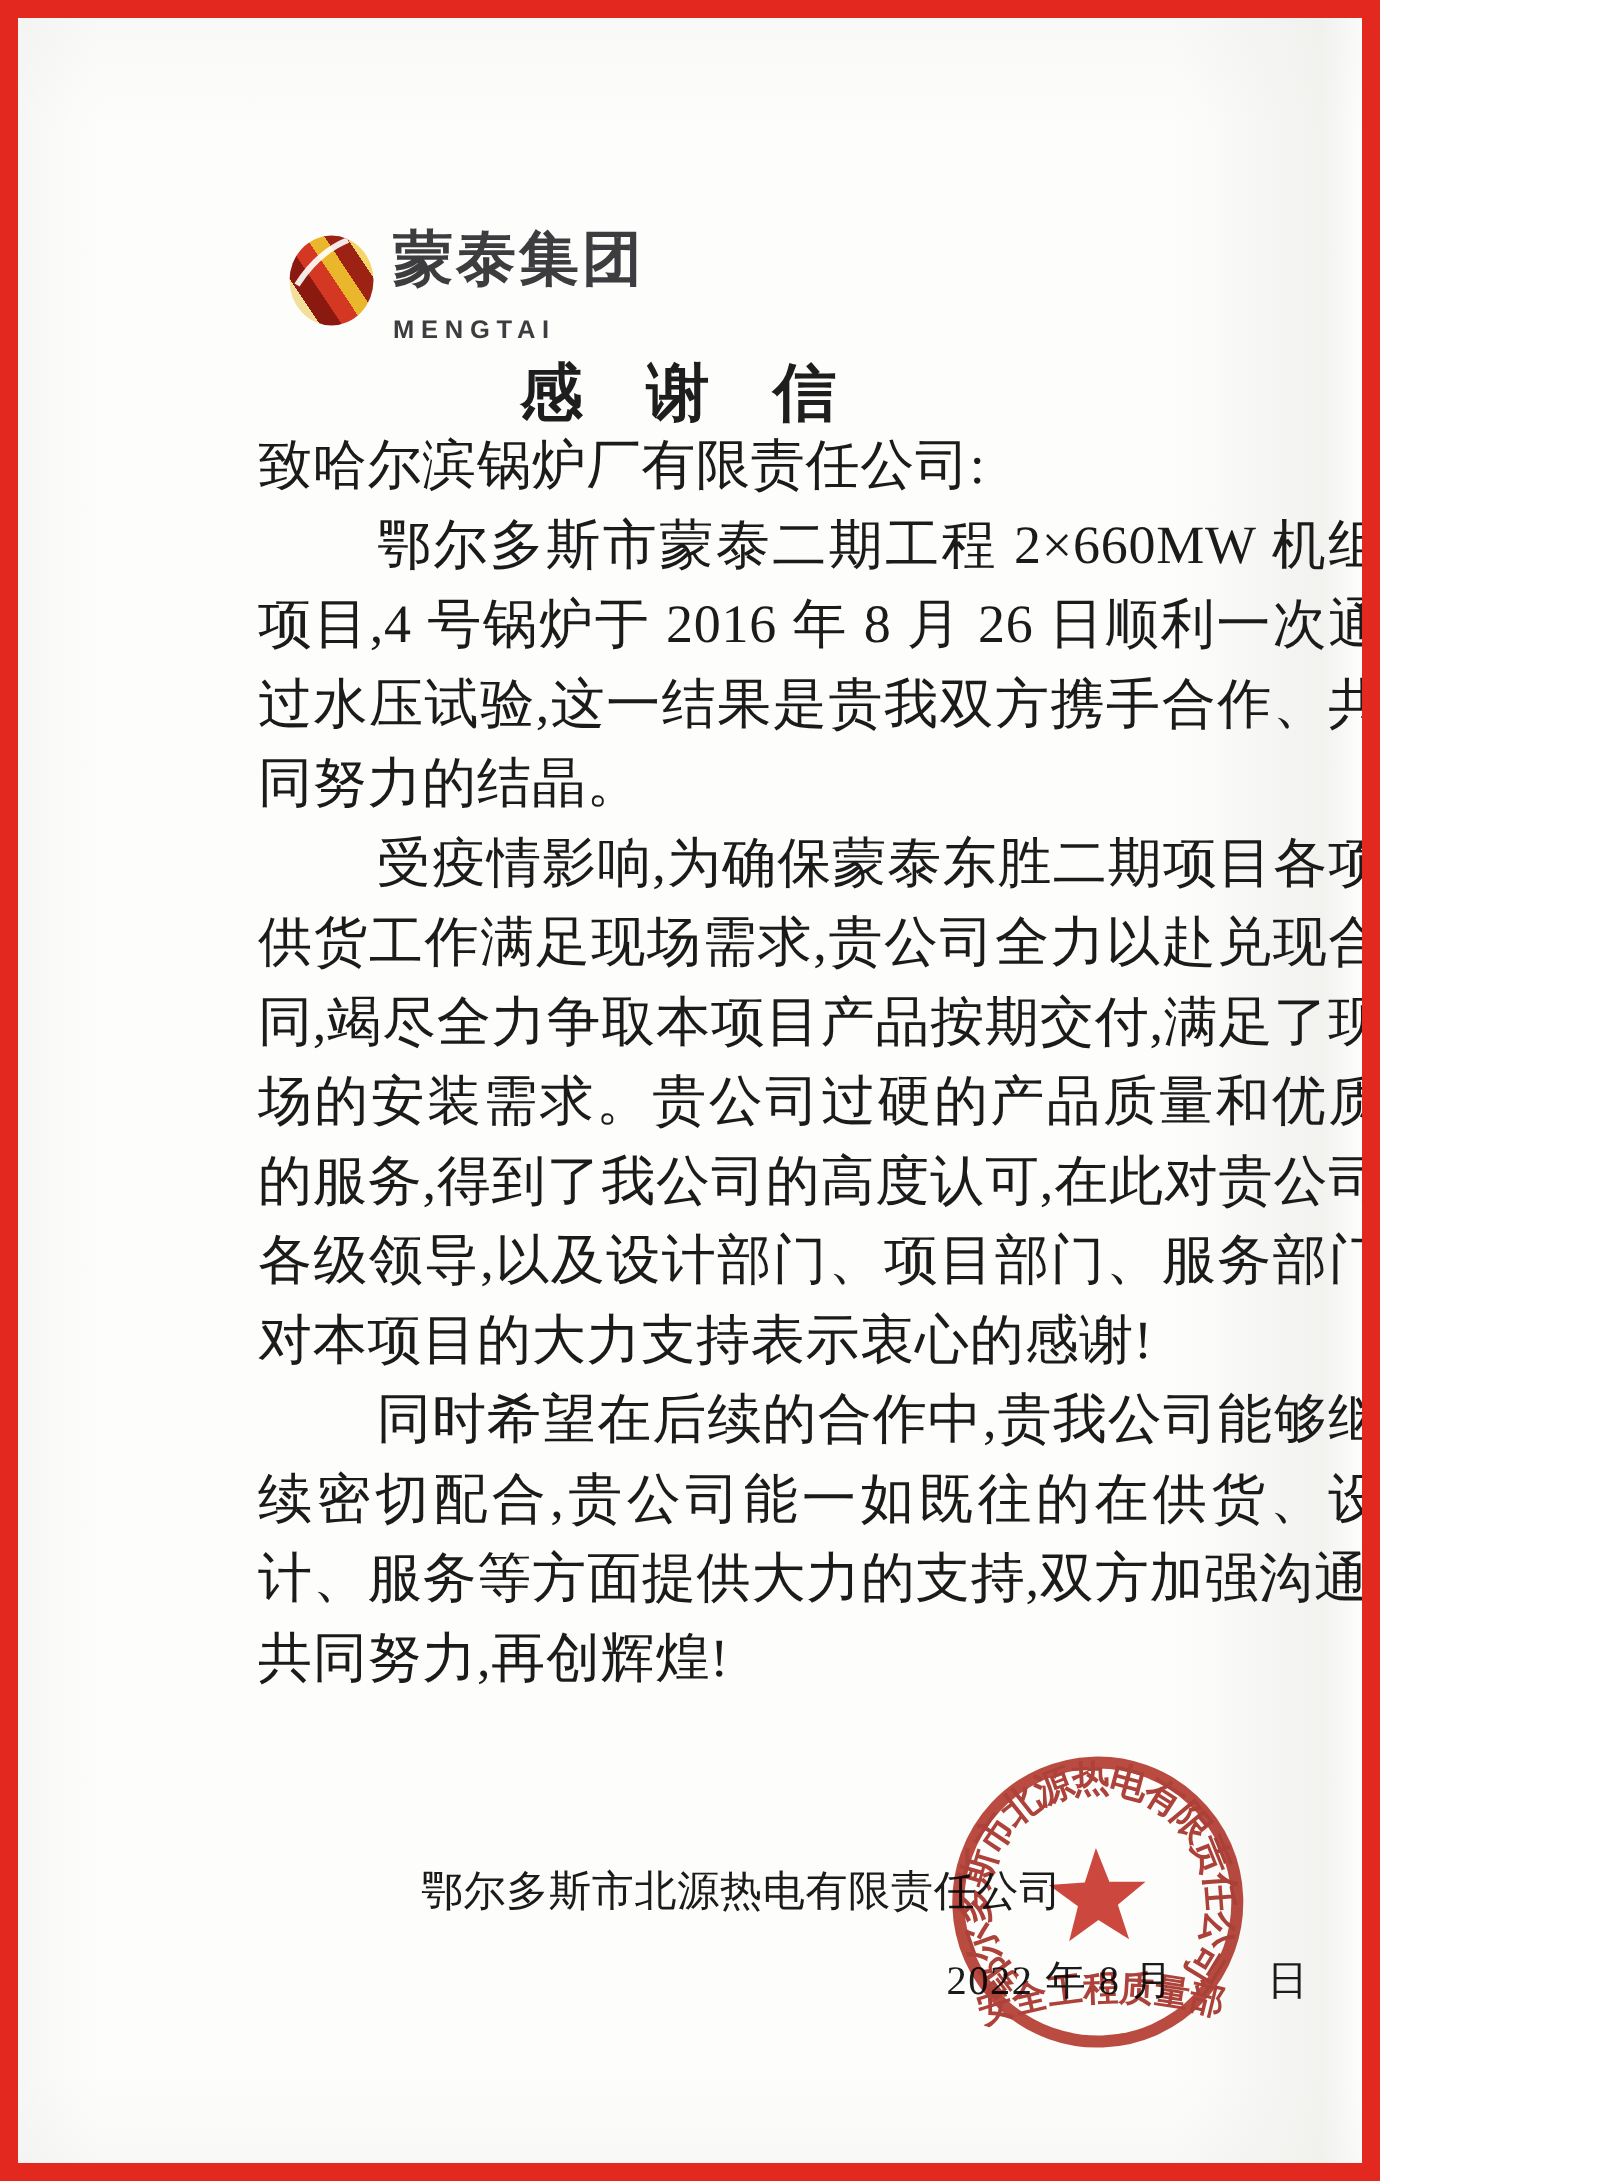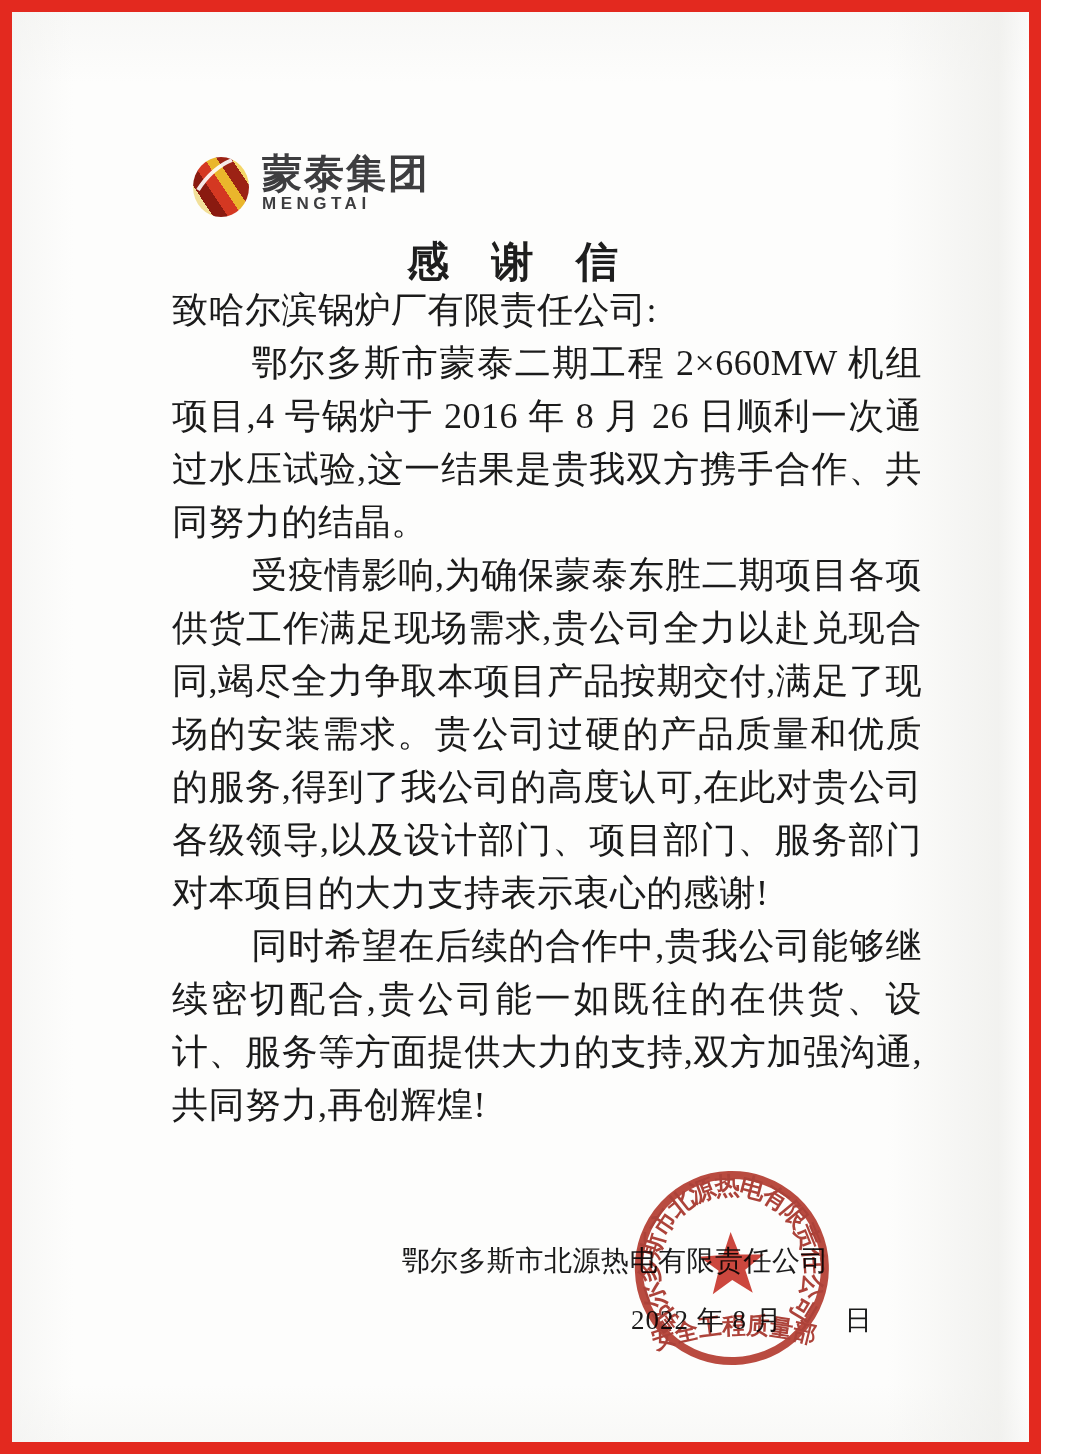--- a/index.html
+++ b/index.html
@@ -3,21 +3,21 @@
 <meta charset="utf-8">
 <style>
   html,body{margin:0;padding:0;}
   body{
     width:1080px;height:1454px;
     font-family:"Liberation Serif", serif;
     background:#ffffff;
   }
   .page{
     box-sizing:border-box;
-    width:1041px;height:1454px;
+    width:920px;height:1454px;
     border:12px solid #e3291f;
     background:#fef9c3;
     position:relative;
     overflow:hidden;
   }
   .paper{
     position:absolute;inset:0;
     background:
       linear-gradient(90deg, rgba(240,240,238,0.5) 0%, rgba(255,255,255,0) 6%, rgba(255,255,255,0) 86%, rgba(238,238,235,0.75) 97%, rgba(255,255,255,0.3) 100%),
       linear-gradient(180deg, rgba(244,244,242,0.55) 0%, rgba(255,255,255,0) 5%, rgba(255,255,255,0) 96%, rgba(245,245,243,0.6) 100%),
@@ -27,21 +27,21 @@
   .logo{
     position:absolute;left:180px;top:140px;
     display:flex;align-items:flex-start;
   }
   .logo-sphere{width:58px;height:62px;margin-top:4px;}
   .logo-text{margin-left:12px;font-family:"Liberation Sans", sans-serif;color:#3d3d3f;}
   .logo-cn{
     font-size:40px;font-weight:bold;letter-spacing:2px;line-height:42px;
   }
   .logo-en{
-    font-size:17px;font-weight:bold;letter-spacing:4.5px;line-height:20px;margin-top:0px;
+    font-size:17px;font-weight:bold;letter-spacing:4.5px;line-height:20px;margin-top:16px;
   }
   
   .title{
     position:absolute;top:222px;left:0;width:100%;
     text-align:center;
     font-size:42px;font-weight:bold;color:#1e1e1e;
     letter-spacing:16px;
     font-family:"Liberation Serif", serif;
   }
   .body-text{

